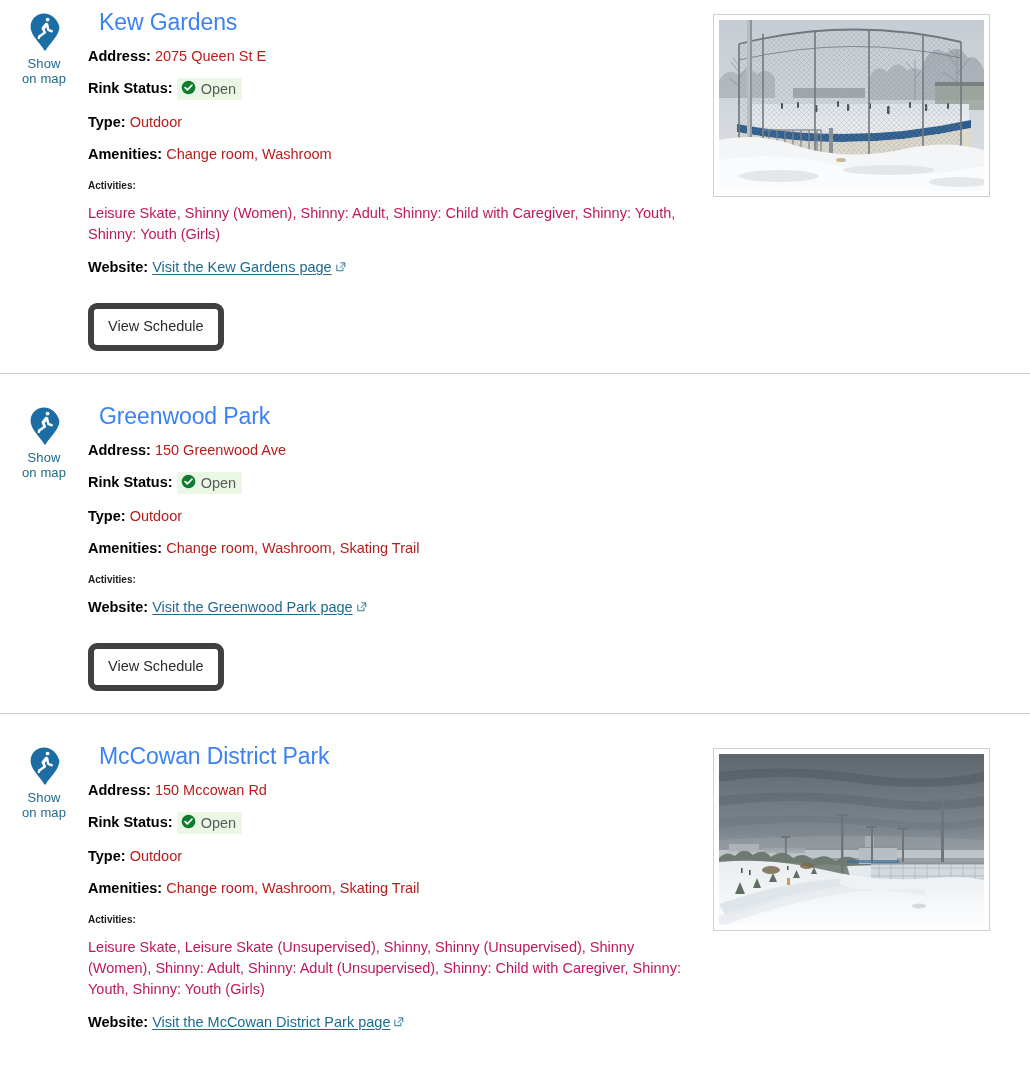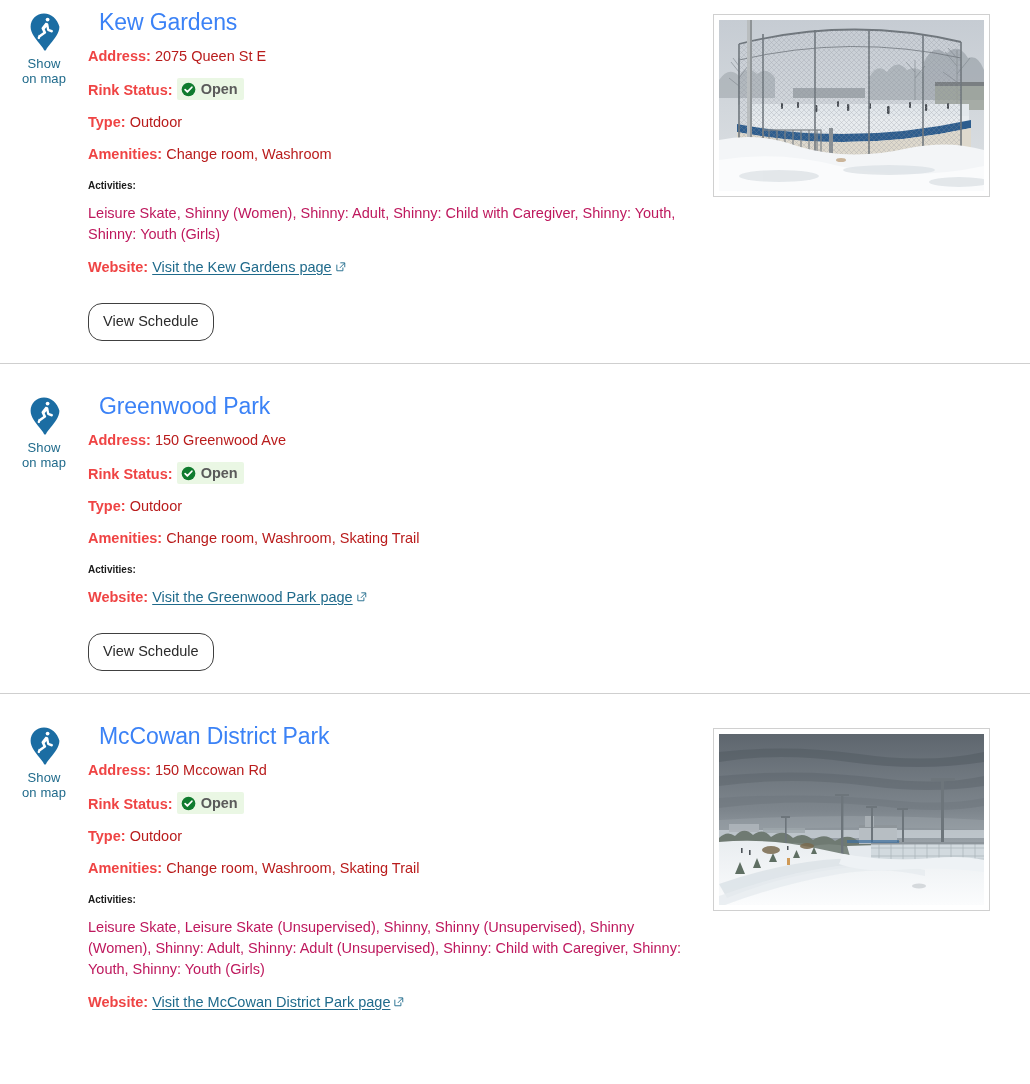--- a/index.html
+++ b/index.html
@@ -78,21 +78,21 @@
   .field-row {
     font-size: 14.5px;
     line-height: 20px;
     margin: 0 0 12px 0;
     color: #5a5a5a;
   }
   .field-row:last-child { margin-bottom: 0; }
 
   .field-label {
     font-weight: 700;
-    color: #ef4444;
+    color: #000000;
     text-align: center;
   }
   .field-value { color: #b91c1c; }
 
   .activities-label {
     font-size: 10px;
     line-height: 20px;
     font-weight: 700;
     color: #1a1a1a;
     margin: 12px 0 7px 0;
@@ -101,27 +101,25 @@
     font-size: 14.5px;
     line-height: 21px;
     color: #be185d;
     margin: 0 0 12px 0;
     max-width: 600px;
   }
 
   
   .status-badge {
     display: inline-flex;
-    align-items: center;
     gap: 5px;
     background: #eaf7e4;
     padding: 2px 6px 2px 4px;
     border-radius: 2px;
     vertical-align: -2px;
-    font-weight: bold;
   }
   .status-check { width: 15px; height: 15px; display: block; }
   .status-text {
     font-size: 14.5px;
     line-height: 18px;
     color: #5a5a5a;
   }
 
   
   .website-link {
@@ -138,22 +136,22 @@
     margin-left: 4px;
     vertical-align: 0px;
   }
 
   
   .schedule-btn {
     display: inline-block;
     margin-top: 14px;
     padding: 9px 14px 10px;
     background: #ffffff;
-    border: 1px solid #404040;
-    border-radius: 14px;
+    border: 6px solid #404040;
+    border-radius: 9px;
     font-family: "Liberation Sans", sans-serif;
     font-size: 14.5px;
     line-height: 17px;
     color: #2b2b2b;
     cursor: pointer;
   }
 
   
   .photo-col {
     flex: 0 0 292px;

